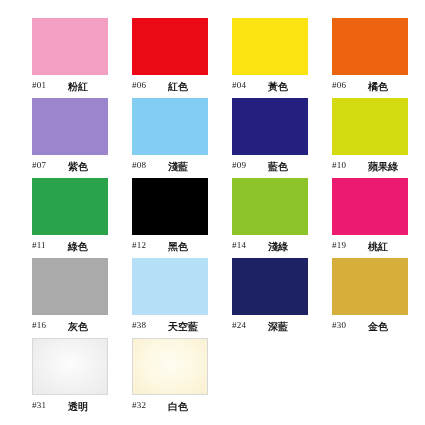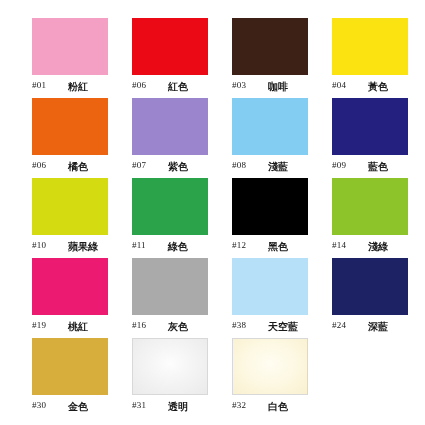--- a/index.html
+++ b/index.html
@@ -77,27 +77,20 @@
         </div>
       </div>
       <div class="swatch-cell">
         <div class="swatch-chip" style="background: rgb(236, 9, 22);"></div>
         <div class="swatch-caption">
           <span class="swatch-code">#06</span>
           <span class="swatch-label">紅色</span>
         </div>
       </div>
       <div class="swatch-cell">
-        <div class="swatch-chip" style="background: rgb(61, 33, 22);"></div>
-        <div class="swatch-caption">
-          <span class="swatch-code">#03</span>
-          <span class="swatch-label">咖啡</span>
-        </div>
-      </div>
-      <div class="swatch-cell">
         <div class="swatch-chip" style="background: rgb(250, 227, 17);"></div>
         <div class="swatch-caption">
           <span class="swatch-code">#04</span>
           <span class="swatch-label">黃色</span>
         </div>
       </div>
       <div class="swatch-cell">
         <div class="swatch-chip" style="background: rgb(236, 100, 16);"></div>
         <div class="swatch-caption">
           <span class="swatch-code">#06</span>

